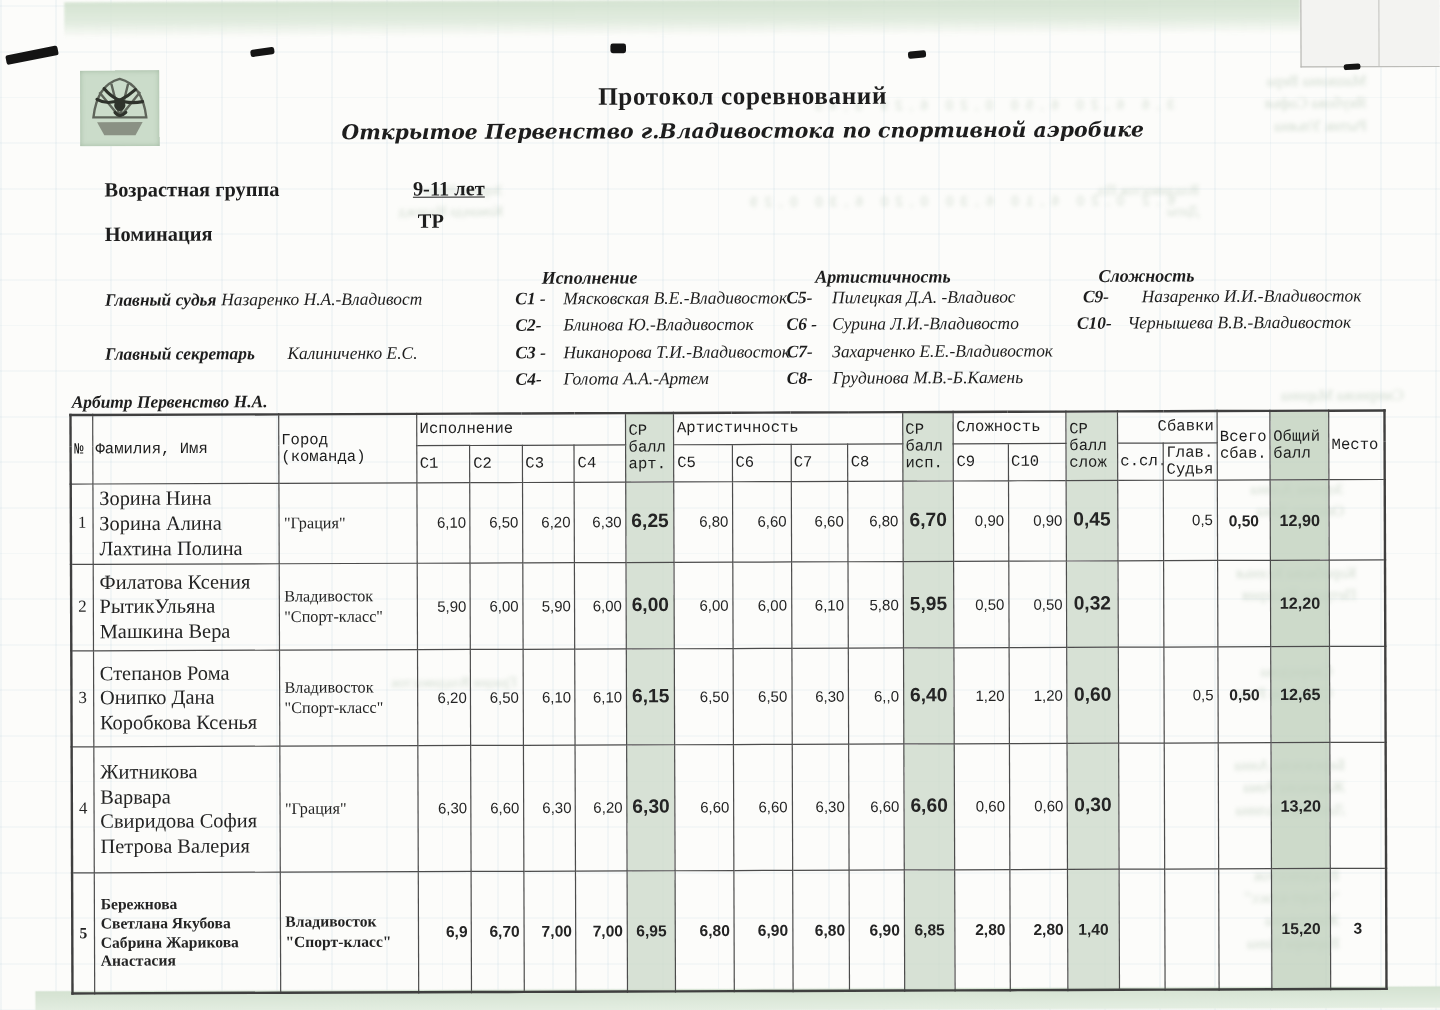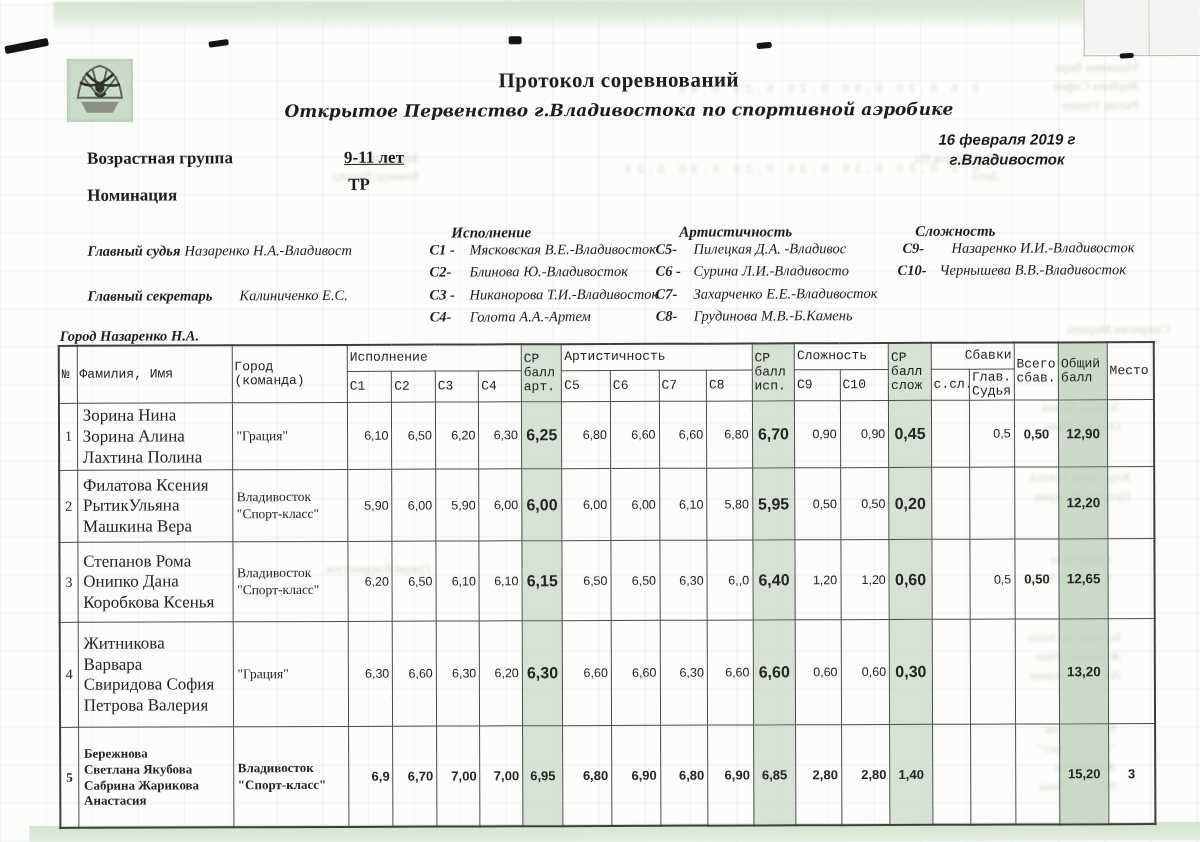--- a/index.html
+++ b/index.html
@@ -124,24 +124,20 @@
         <path d="M12,22 Q26,30 44,14"></path>
         <path d="M18,13 Q30,28 50,24"></path>
         <circle cx="31" cy="27" r="3.4" fill="#2f332c"></circle>
         <path d="M27,33 Q31,38 36,33"></path>
       </g>
     </svg>
   </div>
 
   <div class="title">Протокол соревнований</div>
   <div class="subtitle">Открытое Первенство г.Владивостока по спортивной аэробике</div>
-  <div class="dateblock">
-    <div>16 февраля 2019 г</div>
-    <div>г.Владивосток</div>
-  </div>
 
   <span class="info-label" style="left:88px;top:147px;">Возрастная группа</span>
   <span class="info-value u" style="left:345px;top:147px;">9-11 лет</span>
   <span class="info-label" style="left:88px;top:158px;margin-top:26px;">Номинация</span>
   <span class="info-value" style="left:349px;top:174px;">ТР</span>
 
   <span class="panel-title" style="left:452px;top:224px;">Исполнение</span>
   <span class="panel-title" style="left:680px;top:224px;">Артистичность</span>
   <span class="panel-title" style="left:916px;top:224px;">Сложность</span>
 
@@ -166,21 +162,21 @@
   <span class="off b" style="left:430px;top:286px;">С3 -</span>
   <span class="off" style="left:470px;top:286px;">Никанорова Т.И.-Владивосток</span>
   <span class="off b" style="left:656px;top:286px;">С7-</span>
   <span class="off" style="left:694px;top:286px;">Захарченко Е.Е.-Владивосток</span>
 
   <span class="off b" style="left:430px;top:308px;text-align:right;">С4-</span>
   <span class="off" style="left:470px;top:308px;">Голота А.А.-Артем</span>
   <span class="off b" style="left:656px;top:308px;">С8-</span>
   <span class="off" style="left:694px;top:308px;">Грудинова М.В.-Б.Камень</span>
 
-  <span class="off b" style="left:60px;top:326px;">Город  Назаренко Н.А.</span>
+  <span class="off b" style="left:60px;top:326px;">Арбитр  Первенство Н.А.</span>
 
   <table id="score-table">
     <colgroup>
       <col style="width:18px">
           <col style="width:153px">
           <col style="width:114px">
       <col style="width:44px">
           <col style="width:43px">
           <col style="width:43px">
           <col style="width:42px">
@@ -278,21 +274,21 @@
             <td class="td-score">5,90</td>
             <td class="td-score">6,00</td>
             <td class="td-avg">6,00</td>
             <td class="td-score">6,00</td>
             <td class="td-score">6,00</td>
             <td class="td-score">6,10</td>
             <td class="td-score">5,80</td>
             <td class="td-avg">5,95</td>
             <td class="td-score">0,50</td>
             <td class="td-score">0,50</td>
-            <td class="td-avg">0,20</td>
+            <td class="td-avg">0,32</td>
             <td class="td-ssl"></td>
             <td class="td-chief"></td>
             <td class="td-ded"></td>
             <td class="td-total">12,20</td>
             <td class="td-place"></td>
           </tr>
           <tr style="height: 80px;">
             <td class="td-num">3</td>
             <td class="td-names">Степанов Рома
 Онипко Дана

